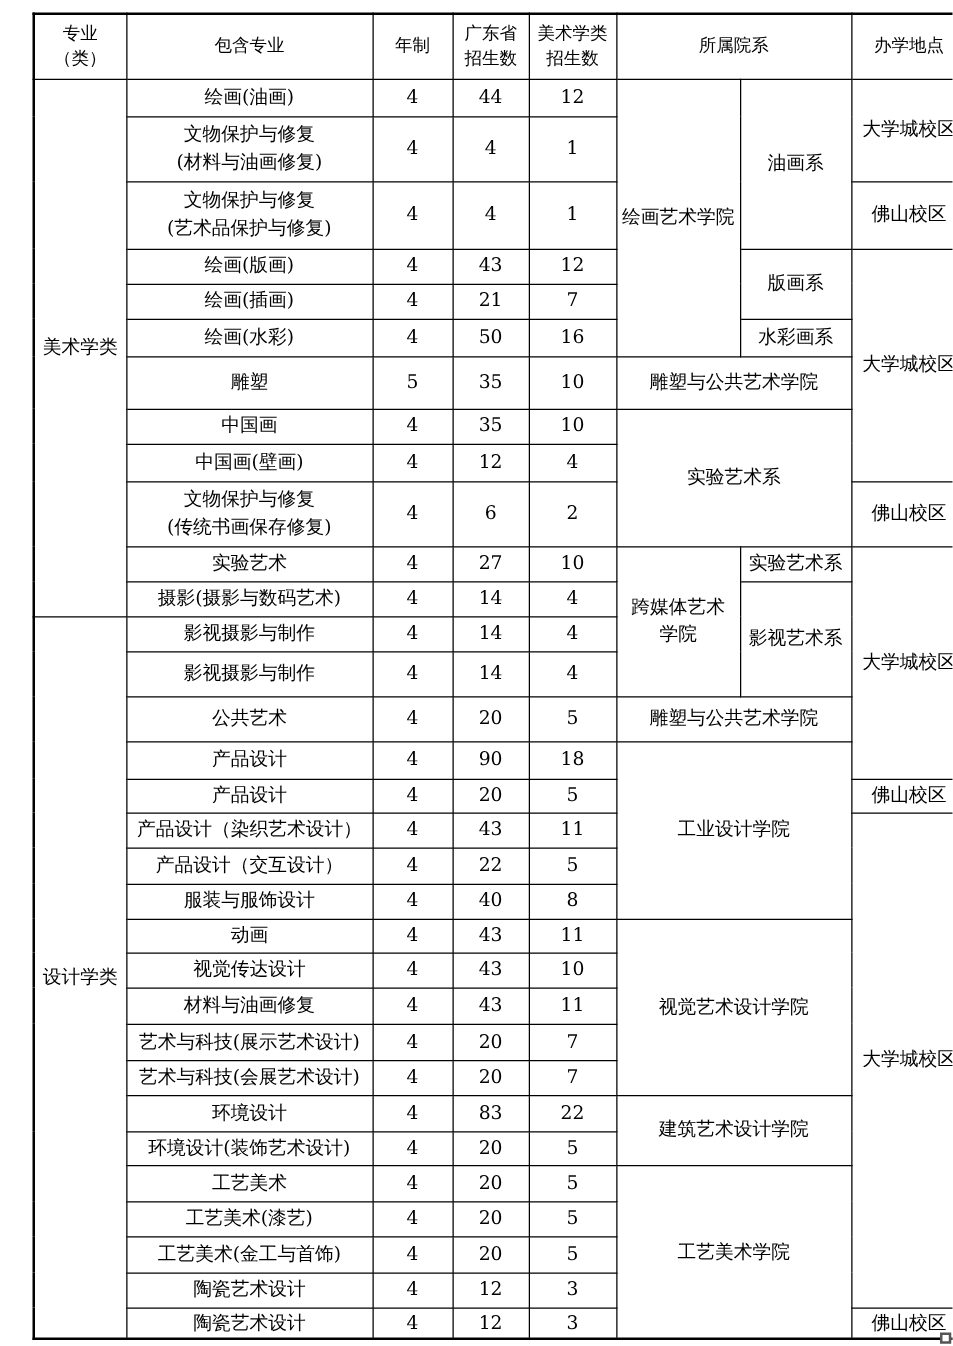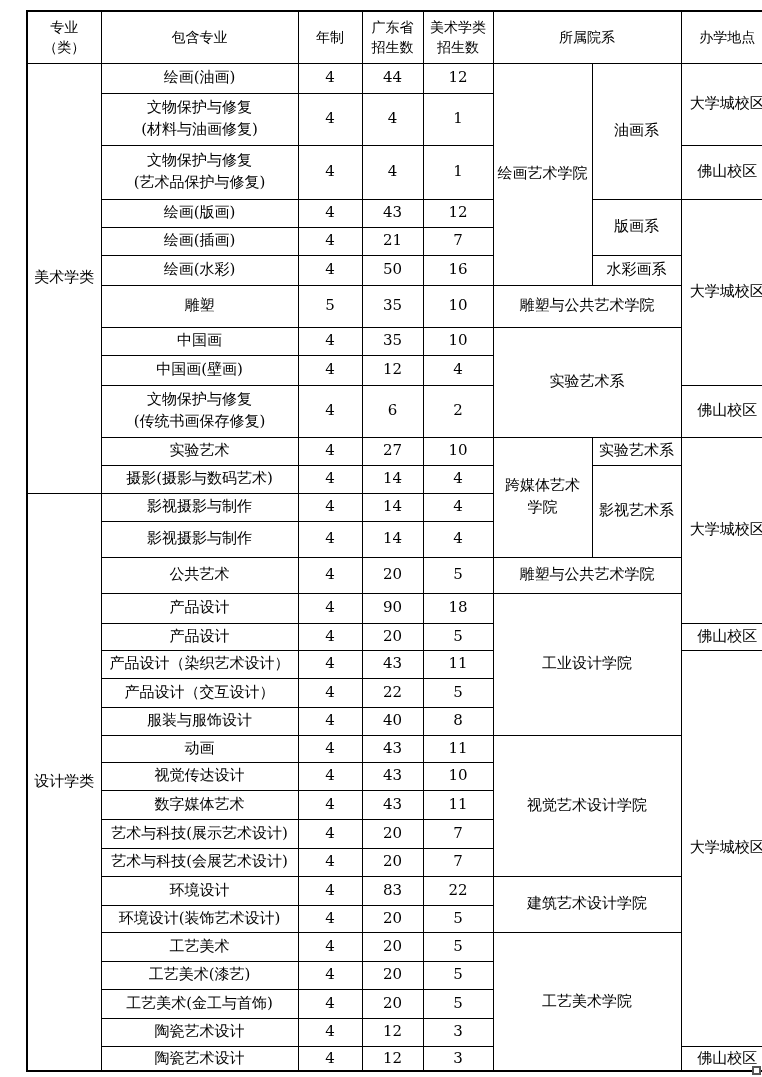--- a/index.html
+++ b/index.html
@@ -229,21 +229,21 @@
           <td>11</td>
           <td rowspan="5" colspan="2">视觉艺术设计学院</td>
         </tr>
         <tr style="height: 28px;">
           <td>视觉传达设计</td>
           <td>4</td>
           <td>43</td>
           <td>10</td>
         </tr>
         <tr style="height: 29px;">
-          <td>数字媒体艺术</td>
+          <td>材料与油画修复</td>
           <td>4</td>
           <td>43</td>
           <td>11</td>
         </tr>
         <tr style="height: 29px;">
           <td>艺术与科技(展示艺术设计)</td>
           <td>4</td>
           <td>20</td>
           <td>7</td>
         </tr>

